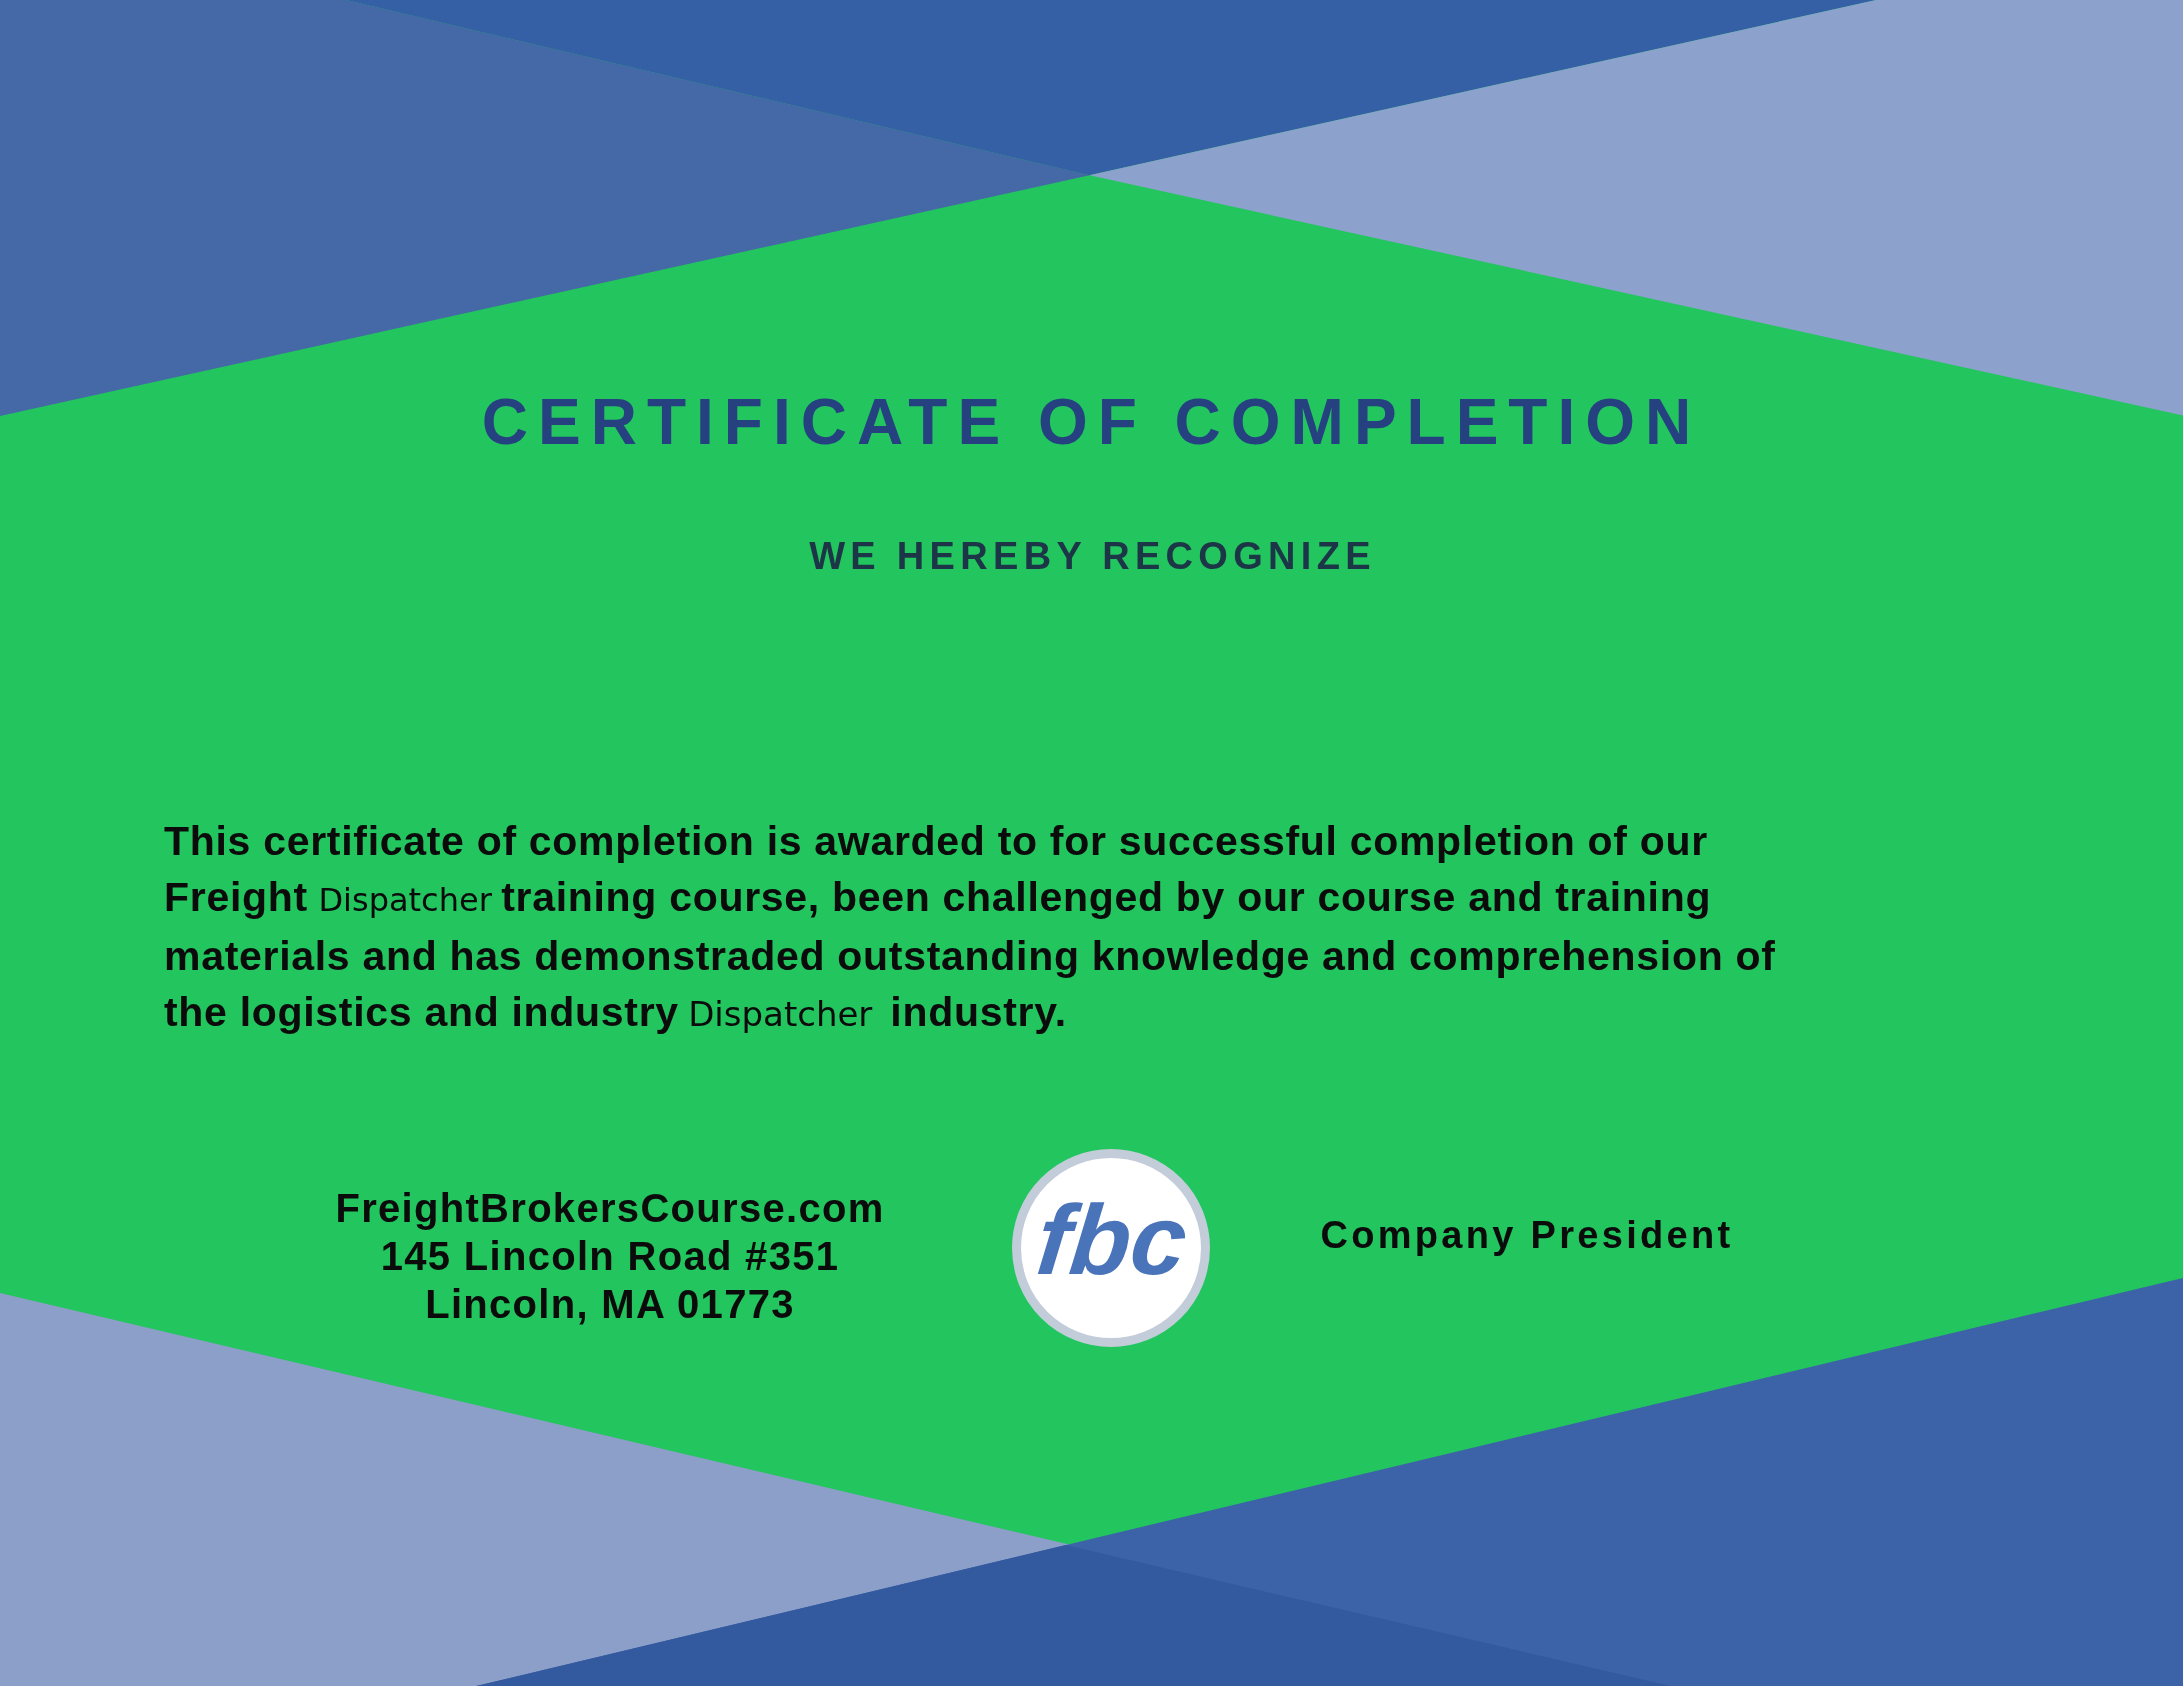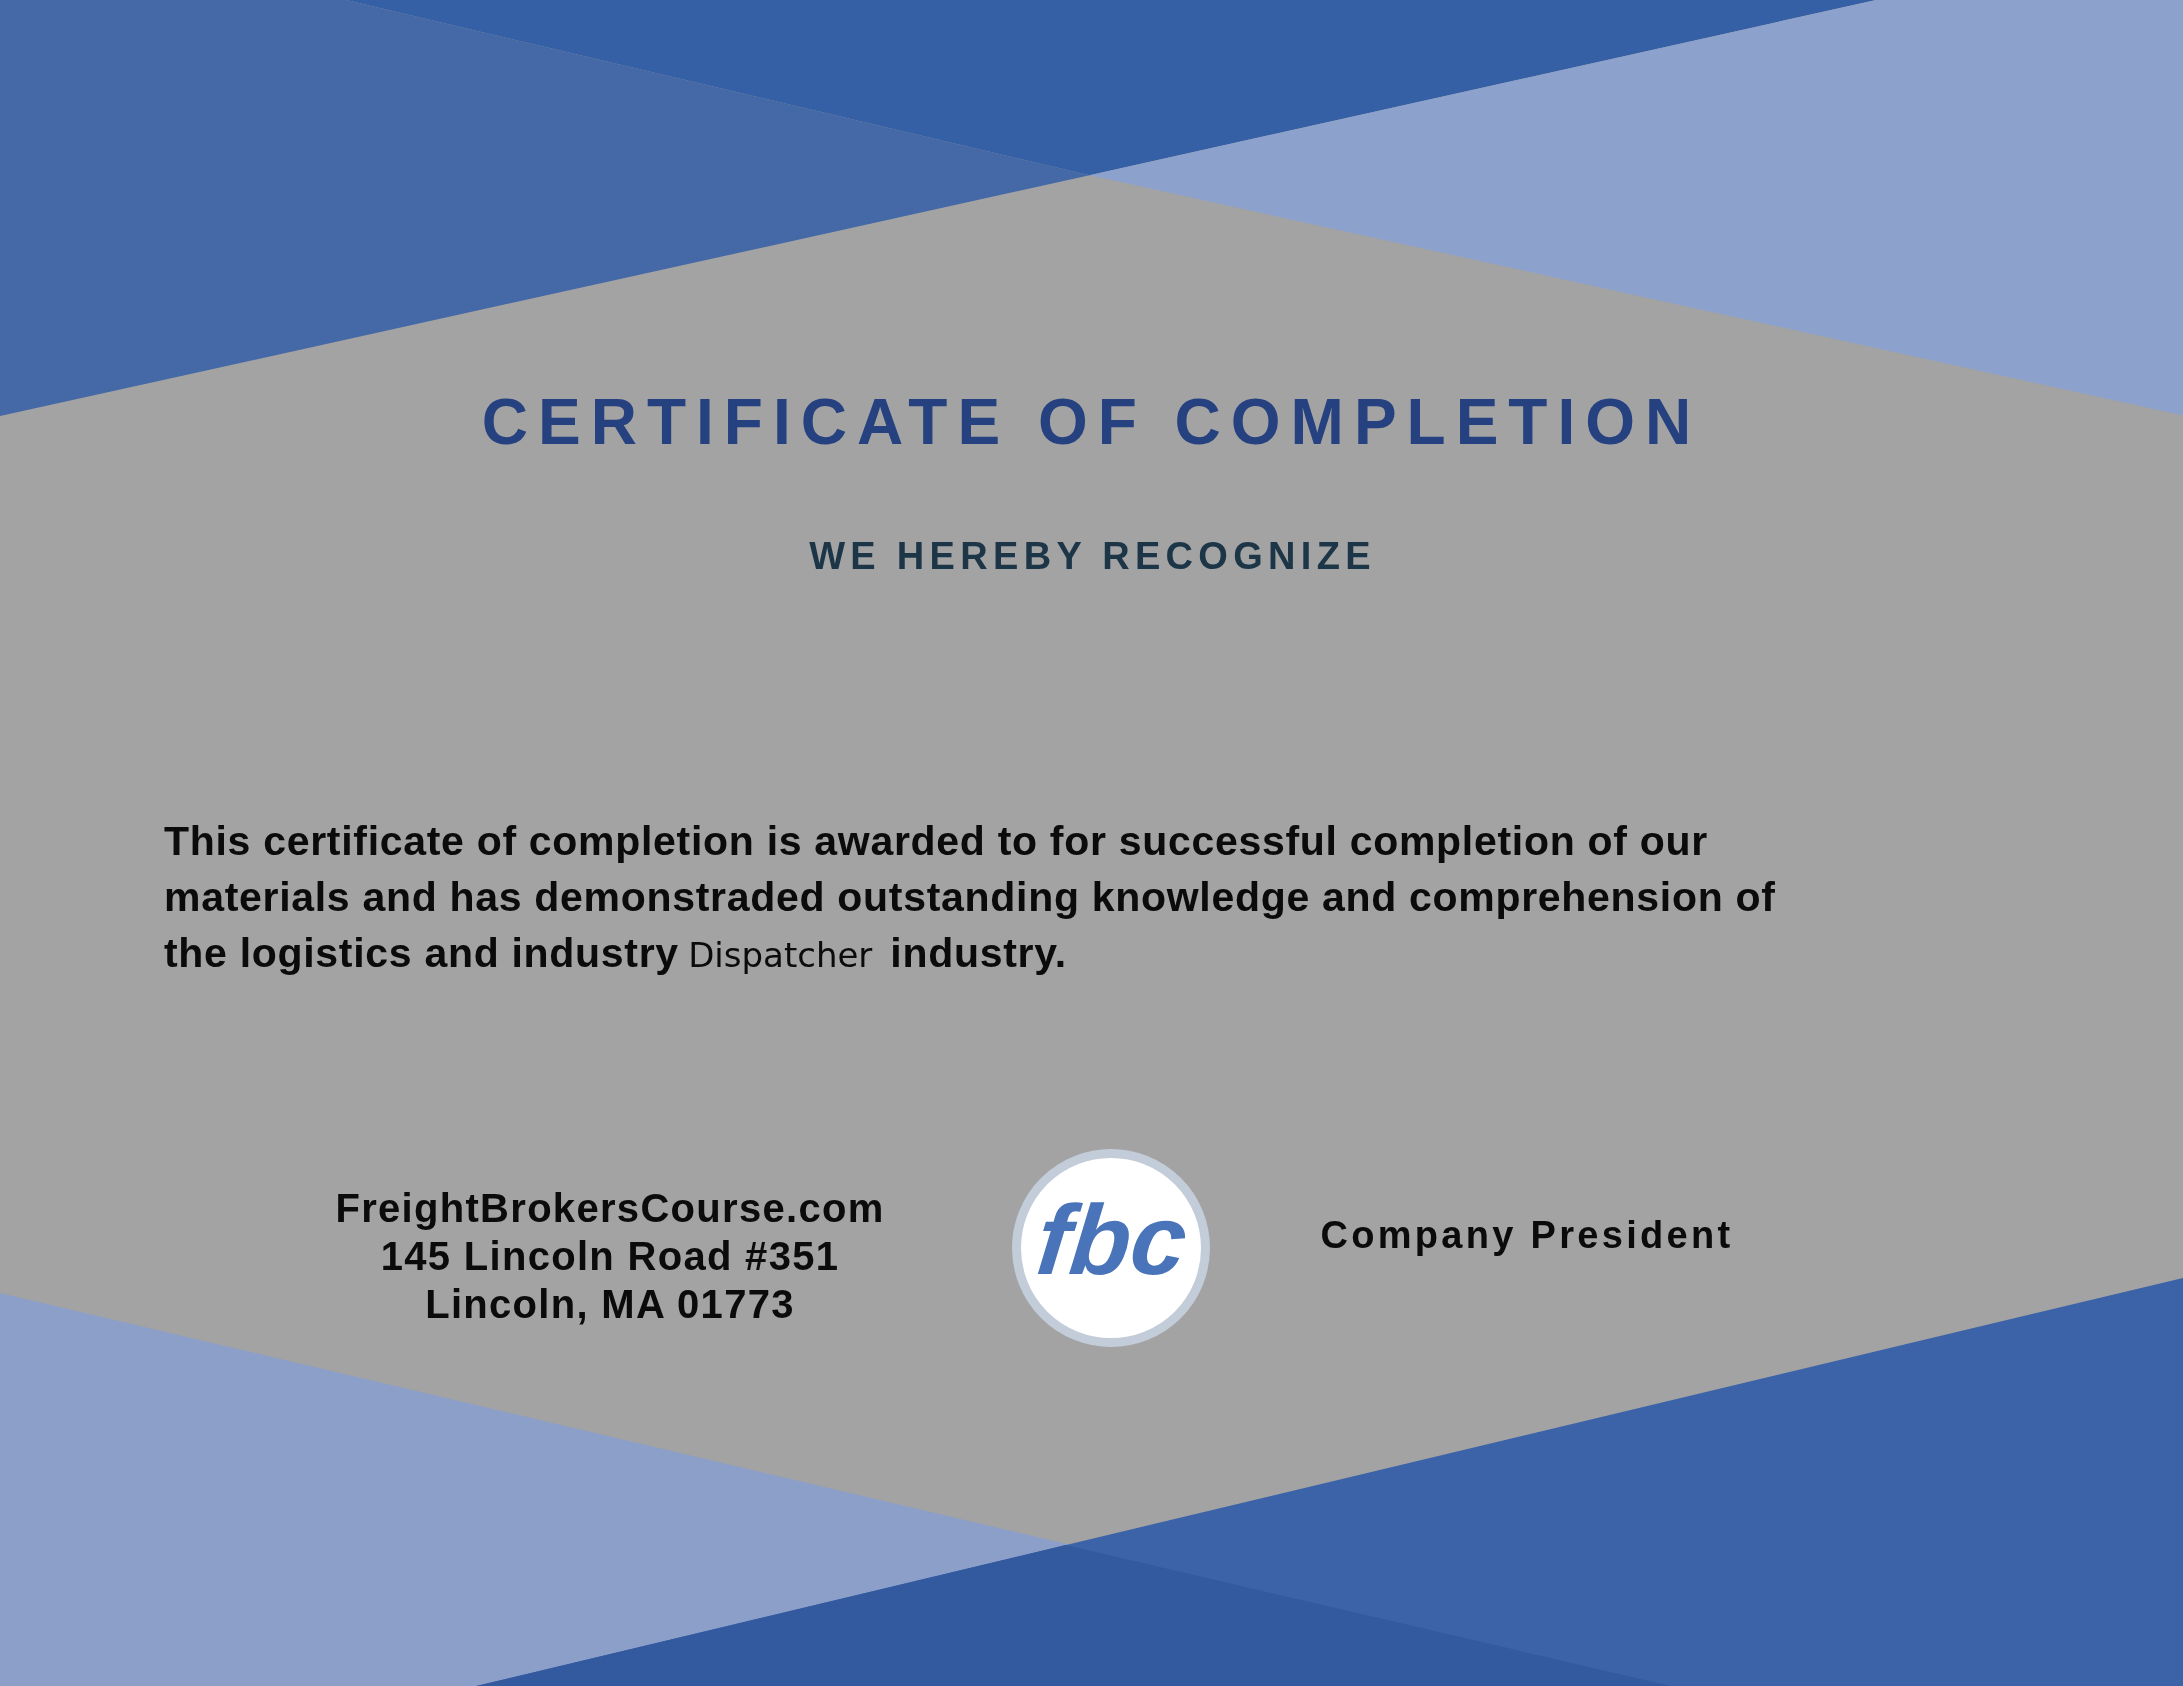--- a/index.html
+++ b/index.html
@@ -4,21 +4,21 @@
 <style>
   html, body {
     margin: 0;
     padding: 0;
     background: #ffffff;
   }
   .stage {
     position: relative;
     width: 2183px;
     height: 1686px;
-    background: #a3a3a3;
+    background: #22c55e;
     overflow: hidden;
     font-family: "Liberation Sans", sans-serif;
   }
   .bg-svg {
     position: absolute;
     left: 0;
     top: 0;
     width: 2183px;
     height: 1686px;
     display: block;
@@ -150,20 +150,23 @@
 
   <h1 class="cert-title" style="color: rgb(37, 65, 128);">CERTIFICATE OF COMPLETION</h1>
 
   <h2 class="cert-subtitle" style="color: rgb(28, 53, 71);">WE HEREBY RECOGNIZE</h2>
 
   <div class="body-par" style="color: rgb(11, 11, 12);">
     <div class="body-line">
       <span>This certificate of completion is awarded to for successful completion of our</span>
     </div>
     <div class="body-line">
+      <span>Freight</span><span class="field-text field-small">Dispatcher</span><span>training course, been challenged by our course and training</span>
+    </div>
+    <div class="body-line">
       <span>materials and has demonstraded outstanding knowledge and comprehension of</span>
     </div>
     <div class="body-line">
       <span>the logistics and industry</span><span class="field-text field-large">Dispatcher</span><span class="after-field-gap">industry.</span>
     </div>
   </div>
 
   <div class="address-block" style="color: rgb(11, 11, 12);">
     <div>FreightBrokersCourse.com</div>
     <div>145 Lincoln Road #351</div>

